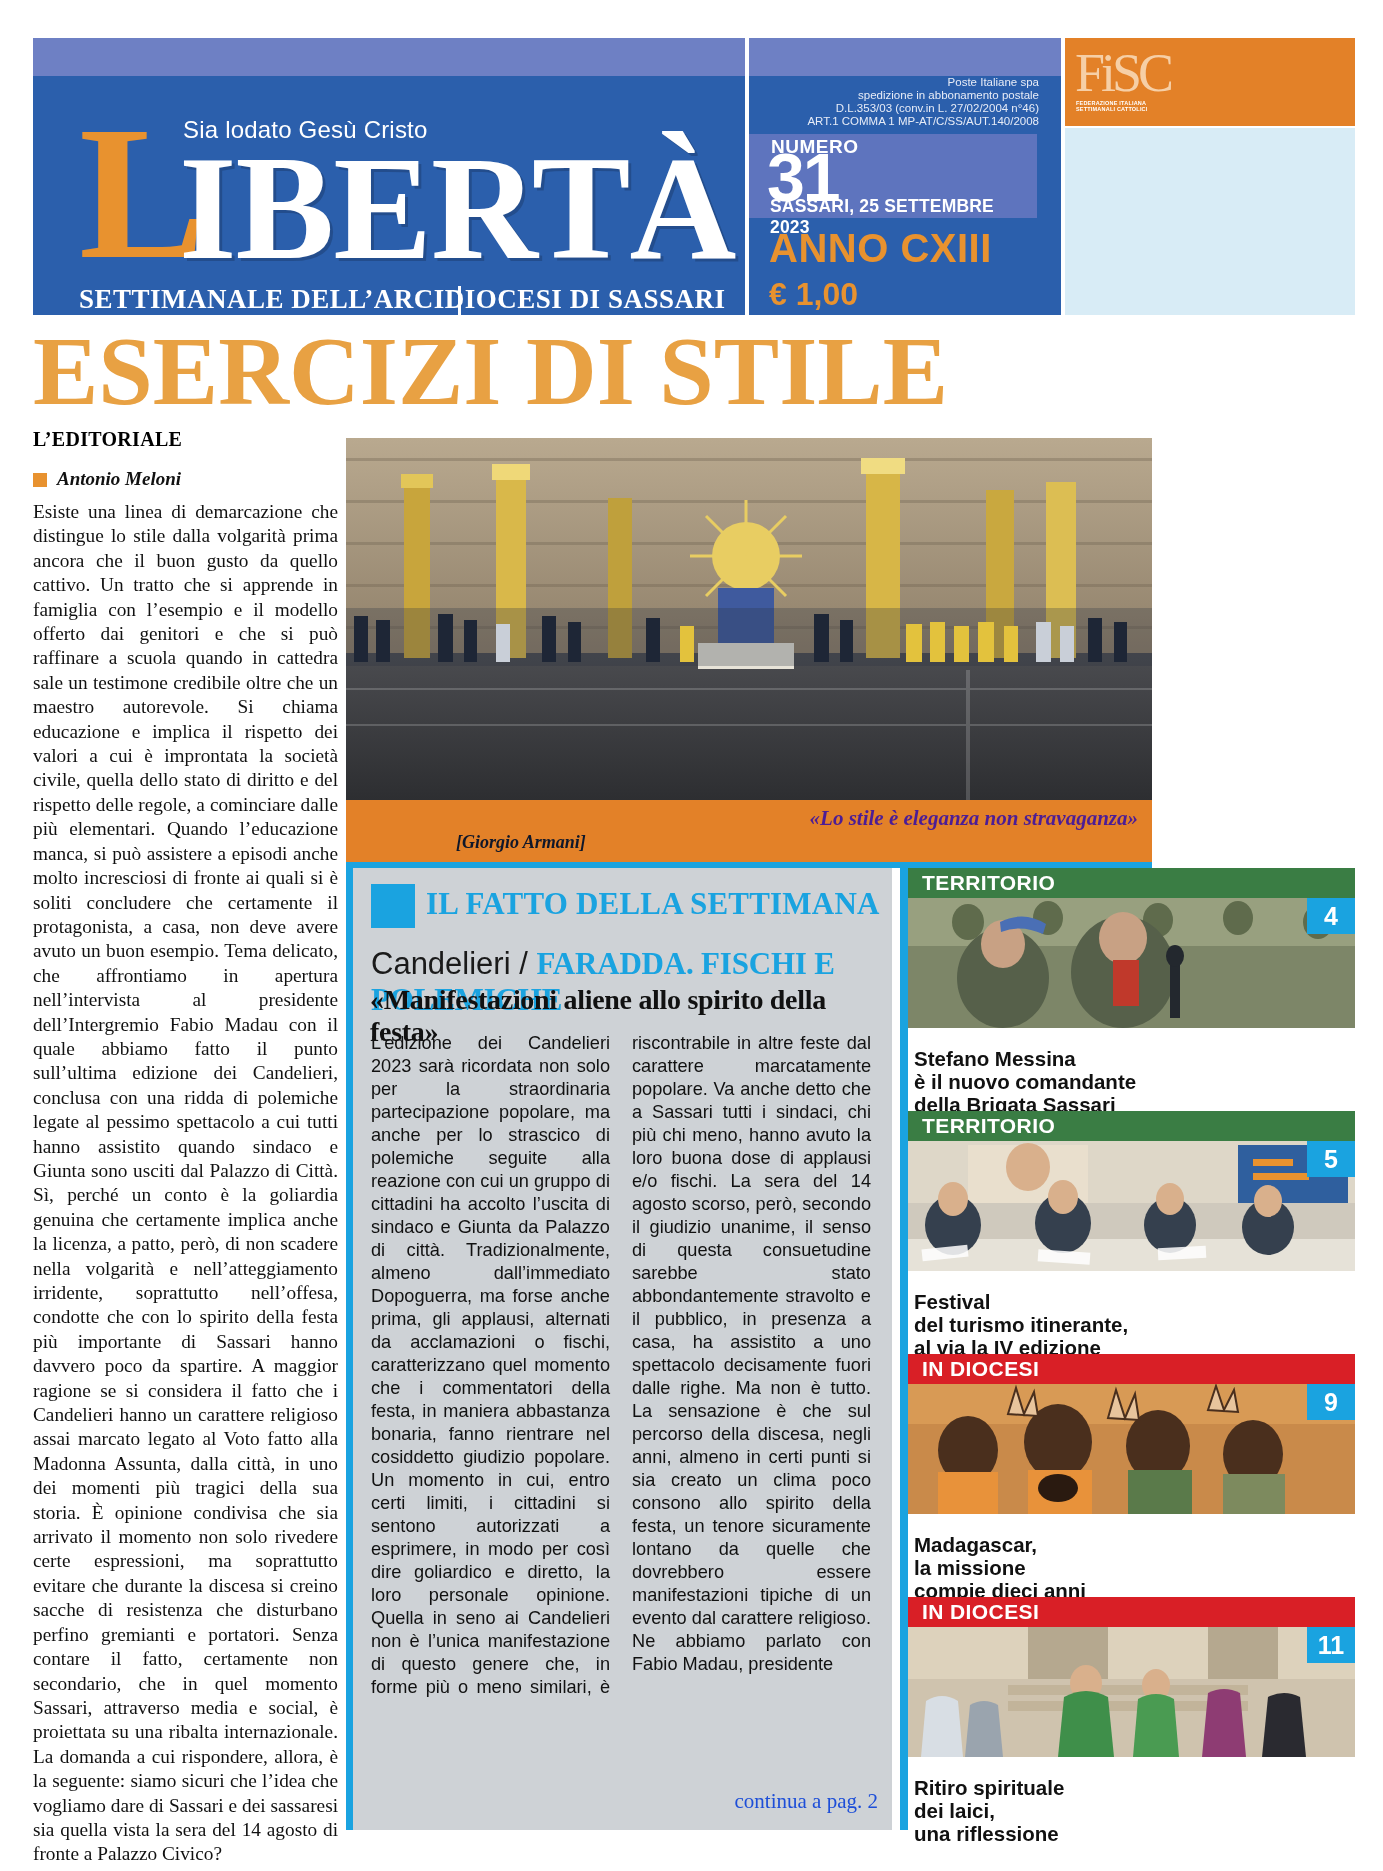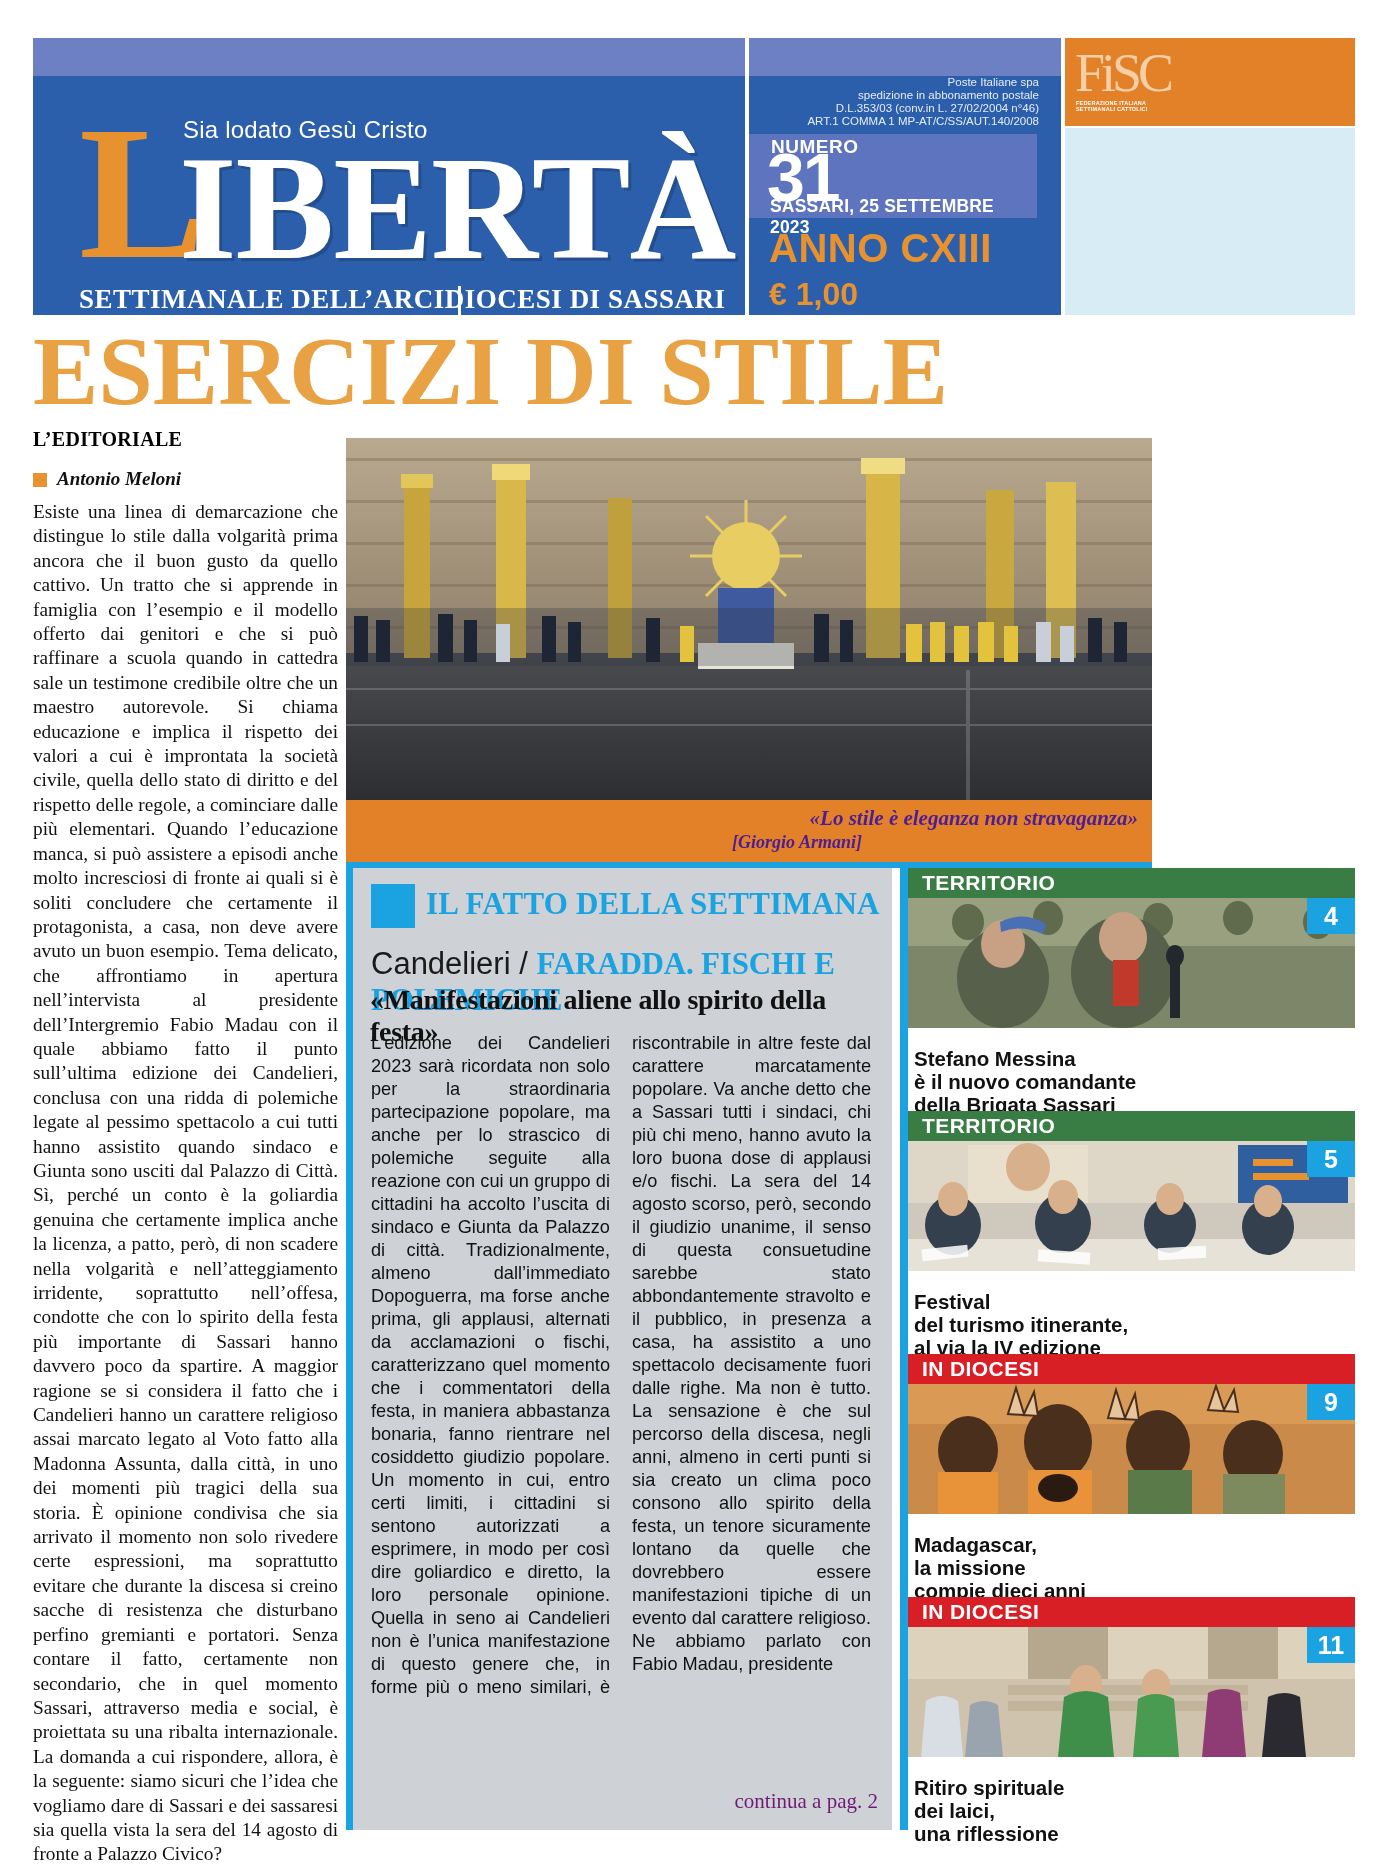--- a/index.html
+++ b/index.html
@@ -68,41 +68,41 @@
   .edit-body{position:absolute;left:33px;top:500px;width:305px;height:1330px;
     font-family:"Liberation Serif",serif;font-size:19.3px;line-height:24.4px;color:#111;
     text-align:justify;hyphens:auto;-webkit-hyphens:auto;}
 
   
   .photo{position:absolute;left:346px;top:438px;width:806px;height:362px;overflow:hidden;background:#3a3f46;}
   .photo svg{display:block;width:806px;height:362px;}
   .photo-cap{position:absolute;left:346px;top:800px;width:806px;height:62px;background:#e38128;}
   .photo-cap .q{position:absolute;left:110px;top:6px;right:14px;text-align:right;color:#4c1d95;
     font-family:"Liberation Serif",serif;font-style:italic;font-weight:700;font-size:21px;}
-  .photo-cap .a{position:absolute;left:110px;top:32px;right:14px;text-align:center;color:#4c1d95;
+  .photo-cap .a{position:absolute;left:110px;top:32px;right:14px;text-align:left;color:#0f172a;
     font-family:"Liberation Serif",serif;font-style:italic;font-weight:700;font-size:18px;}
   .cap-blueline{position:absolute;left:346px;top:862px;width:806px;height:6px;background:#1aa3e0;}
 
   
   .fatto{position:absolute;left:346px;top:868px;width:546px;height:962px;background:#ced2d6;}
   .fatto .leftbar{position:absolute;left:0;top:0;width:7px;height:100%;background:#1aa3e0;}
   .fatto-sq{position:absolute;left:25px;top:16px;width:44px;height:44px;background:#1aa3e0;}
   .fatto-h{position:absolute;left:80px;top:18px;font-family:"Liberation Serif",serif;font-weight:700;
     font-size:31px;color:#1aa3e0;letter-spacing:.2px;}
   .fatto-kick{position:absolute;left:25px;top:78px;width:510px;font-size:31px;}
   .fatto-kick .k1{color:#1a1a1a;font-family:"Liberation Sans",sans-serif;font-weight:400;}
   .fatto-kick .k2{color:#1aa3e0;font-family:"Liberation Serif",serif;font-weight:700;letter-spacing:-.2px;}
   .fatto-title{position:absolute;left:24px;top:116px;width:520px;
     font-family:"Liberation Serif",serif;font-weight:700;font-size:28px;line-height:32px;color:#111;letter-spacing:-.3px;}
   .fatto-cols{position:absolute;left:25px;top:164px;width:500px;height:740px;
     column-count:2;column-gap:22px;
     font-family:Liberation Sans, sans-serif;font-size:18.2px;line-height:23px;color:#111;
     text-align:justify;hyphens:auto;-webkit-hyphens:auto;}
   .fatto-cont{position:absolute;right:14px;bottom:16px;font-family:"Liberation Serif",serif;
-    font-size:21px;color:#701a75;}
+    font-size:21px;color:#1d4ed8;}
 
   
   .side{position:absolute;left:900px;top:868px;width:455px;height:962px;}
   .side-rail{position:absolute;left:0;top:0;width:8px;height:100%;background:#1aa3e0;}
   .side-railr{position:absolute;right:0;top:0;width:8px;height:100%;background:#1aa3e0;}
   .sbox{position:absolute;left:8px;width:447px;background:#fff;}
   .sbox .lbl{position:relative;height:30px;display:flex;align-items:center;padding-left:14px;
     color:#fff;font-weight:700;font-size:21px;letter-spacing:.4px;box-sizing:border-box;}
   .sbox .pic{position:relative;width:100%;overflow:hidden;background:#888;}
   .sbox .pic svg{display:block;width:100%;height:100%;}

